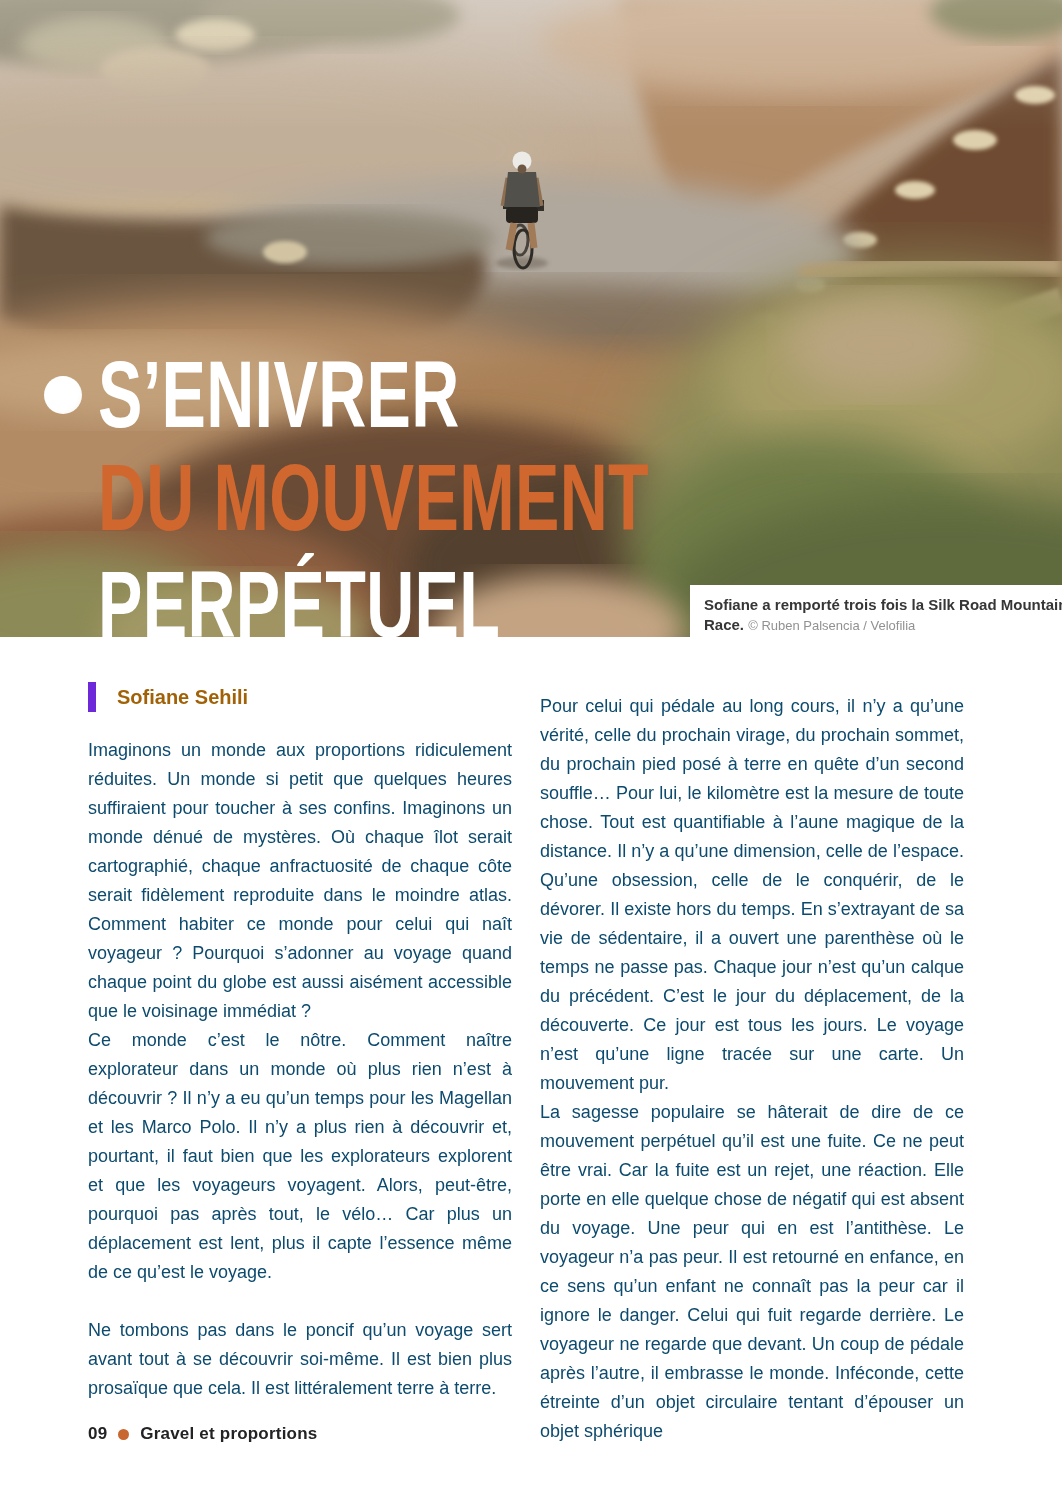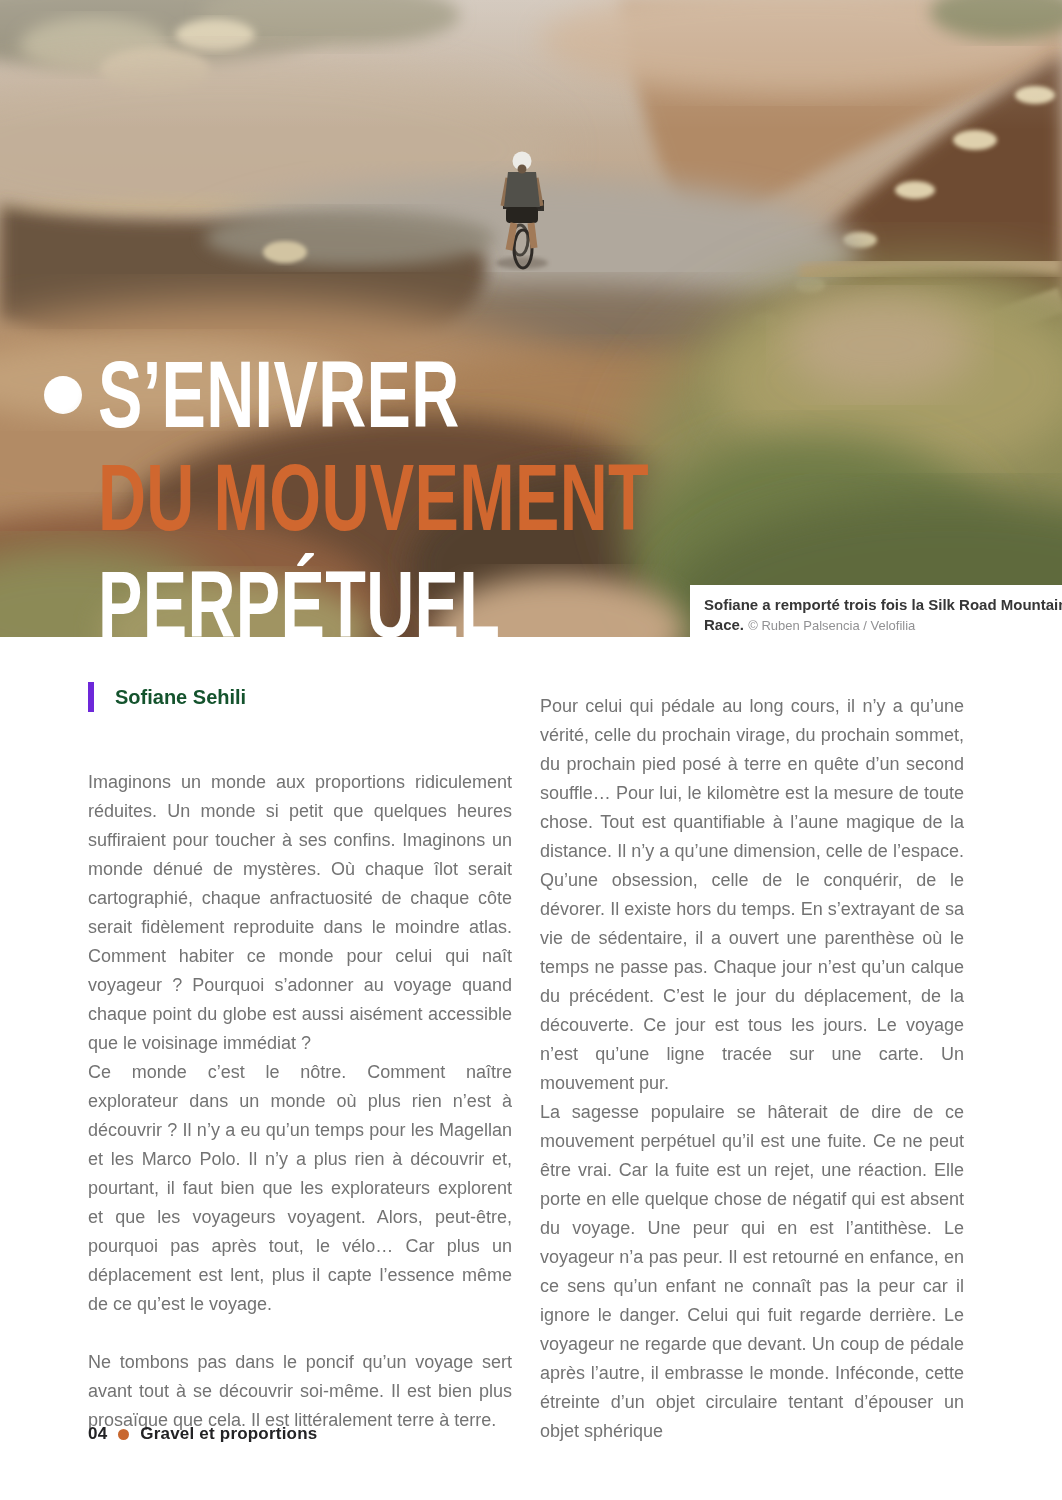--- a/index.html
+++ b/index.html
@@ -33,27 +33,27 @@
   }
   .photo-caption .cap-main{font-weight:700;color:#363636;}
   .photo-caption .cap-credit{font-weight:400;color:#919193;font-size:13px;}
   
   .content{
     position:absolute;left:88px;top:682px;width:876px;
     display:flex;gap:28px;
   }
   .col{flex:1 1 0;min-width:0;}
   .author-block{
-    border-left:6px solid #6d28d9;padding:2px 0 2px 21px;color:#14532d;
+    border-left:8px solid #6d28d9;padding:2px 0 2px 21px;color:#a16207;
   }
   .author-name,.author-instagram{font-size:20px;line-height:26px;font-weight:700;}
-  .body-copy{margin-top:56px;}
+  .body-copy{margin-top:24px;}
   .col.right{padding-top:10px;}
   .col p{
-    margin:0;font-size:18px;line-height:29px;color:#737373;
+    margin:0;font-size:18px;line-height:29px;color:#0c4a6e;
     text-align:justify;text-justify:inter-word;
   }
   .col p.gap{margin-top:29px;}
   
   .footer{
     position:absolute;left:88px;top:1424px;display:flex;align-items:center;gap:11px;
   }
   .footer .page-num,.footer .section{font-size:17px;font-weight:700;color:#232325;letter-spacing:.2px;}
   .footer .dot{width:11px;height:11px;border-radius:50%;background:#c8672f;margin-top:1px;}
 </style>
@@ -207,16 +207,16 @@
       <p class="gap">Ne tombons pas dans le poncif qu’un voyage sert avant tout à se découvrir soi-même. Il est bien plus prosaïque que cela. Il est littéralement terre à terre.</p>
     </div>
   </div>
   <div class="col right">
     <p>Pour celui qui pédale au long cours, il n’y a qu’une vérité, celle du prochain virage, du prochain sommet, du prochain pied posé à terre en quête d’un second souffle… Pour lui, le kilomètre est la mesure de toute chose. Tout est quantifiable à l’aune magique de la distance. Il n’y a qu’une dimension, celle de l’espace. Qu’une obsession, celle de le conquérir, de le dévorer. Il existe hors du temps. En s’extrayant de sa vie de sédentaire, il a ouvert une parenthèse où le temps ne passe pas. Chaque jour n’est qu’un calque du précédent. C’est le jour du déplacement, de la découverte. Ce jour est tous les jours. Le voyage n’est qu’une ligne tracée sur une carte. Un mouvement pur.</p>
     <p>La sagesse populaire se hâterait de dire de ce mouvement perpétuel qu’il est une fuite. Ce ne peut être vrai. Car la fuite est un rejet, une réaction. Elle porte en elle quelque chose de négatif qui est absent du voyage. Une peur qui en est l’antithèse. Le voyageur n’a pas peur. Il est retourné en enfance, en ce sens qu’un enfant ne connaît pas la peur car il ignore le danger. Celui qui fuit regarde derrière. Le voyageur ne regarde que devant. Un coup de pédale après l’autre, il embrasse le monde. Inféconde, cette étreinte d’un objet circulaire tentant d’épouser un objet sphérique</p>
   </div>
 </div>
 
 <div class="footer">
-  <span class="page-num">04</span>
+  <span class="page-num">09</span>
   <span class="dot"></span>
   <span class="section">Gravel et proportions</span>
 </div>
 
 </body></html>

